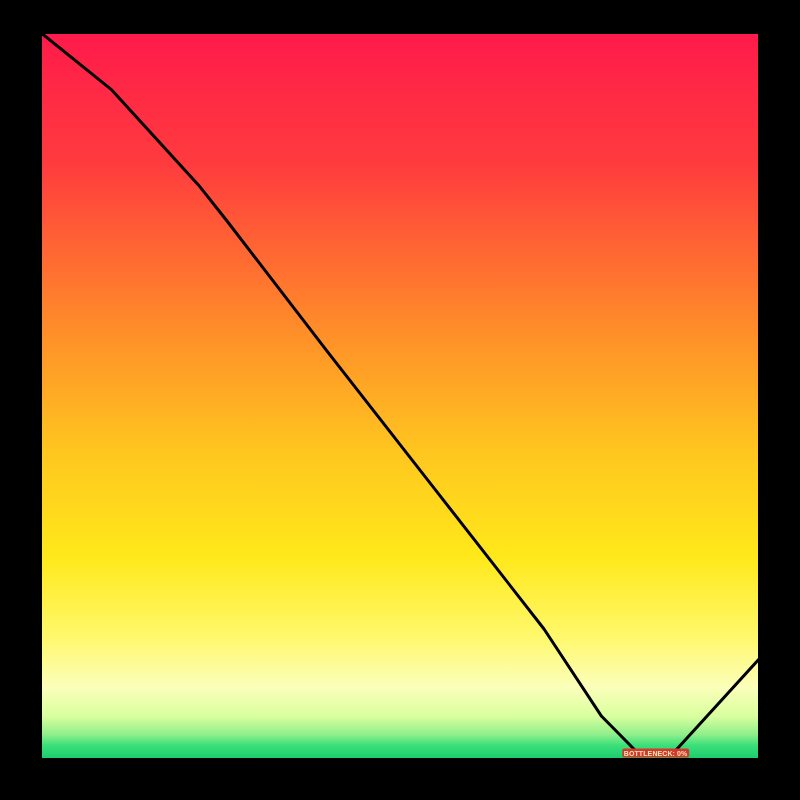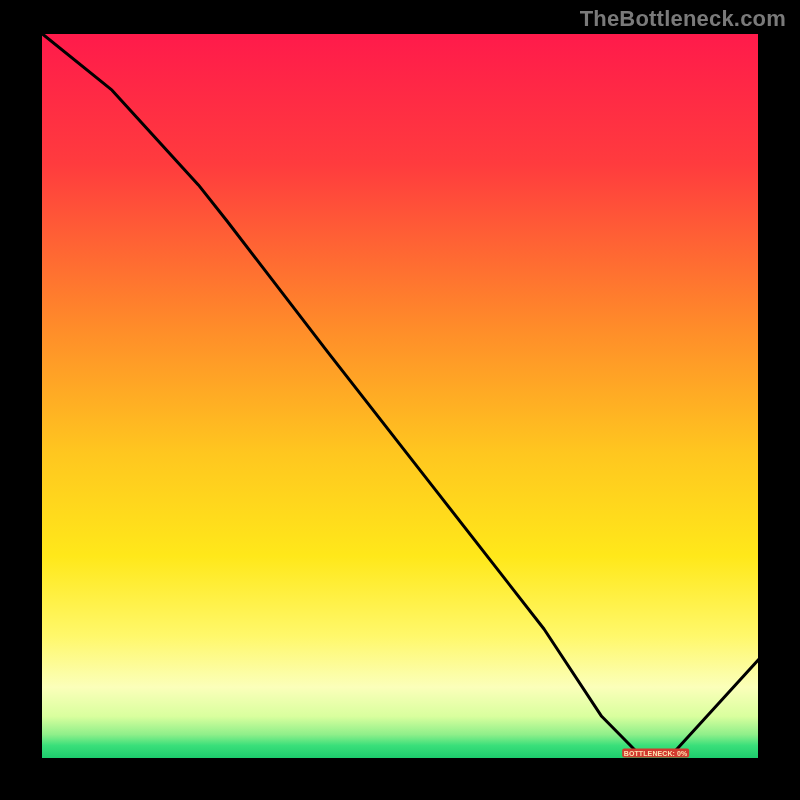--- a/index.html
+++ b/index.html
@@ -77,21 +77,20 @@
     height: 100%;
     box-sizing: border-box;
     border: 2px solid #000;
     pointer-events: none;
   }
 </style>
 </head>
 <body>
 
 <div class="wrap">
-  <div class="watermark">TheBottleneck.com</div>
 
   <div class="plot-outer">
     <div class="plot-inner">
       <svg class="gradient" viewBox="0 0 720 728" preserveAspectRatio="none">
         <defs>
           <linearGradient id="bg-grad" x1="0" y1="0" x2="0" y2="1">
               <stop offset="0%" stop-color="#ff1a4b"></stop>
               <stop offset="18%" stop-color="#ff3b3e"></stop>
               <stop offset="40%" stop-color="#ff8a2a"></stop>
               <stop offset="58%" stop-color="#ffc71f"></stop>

